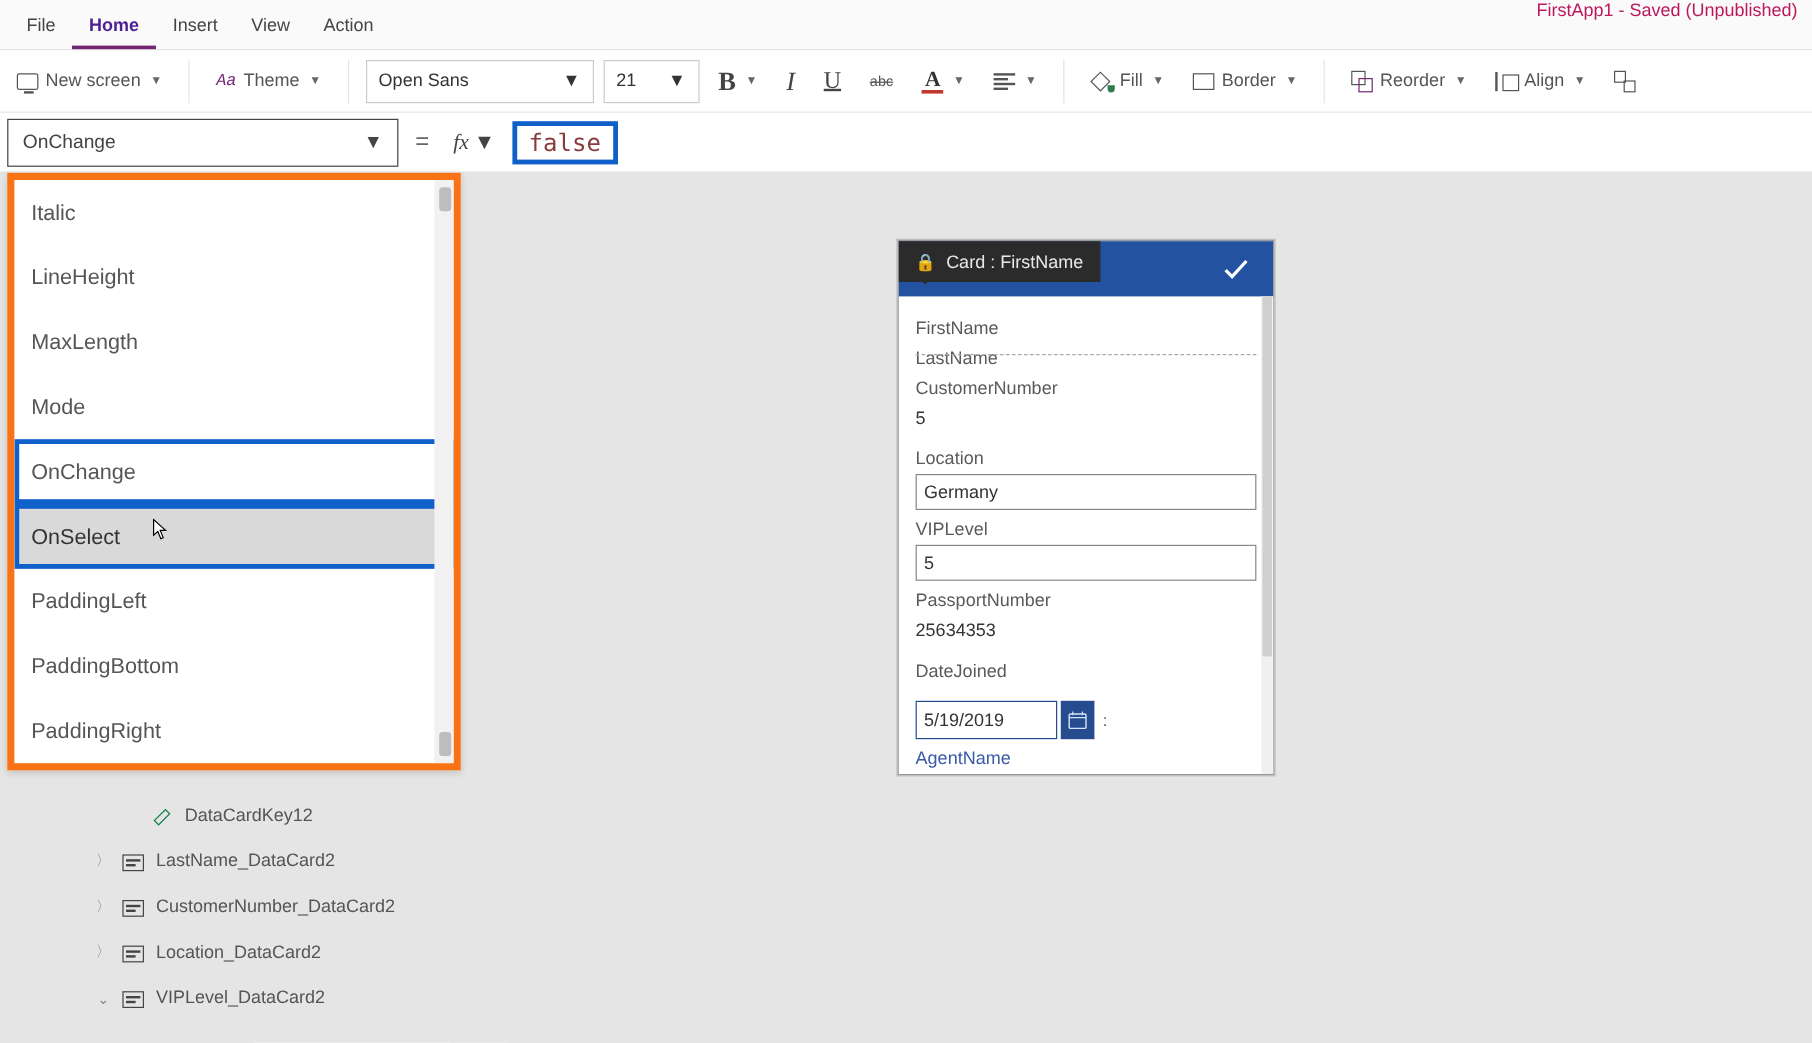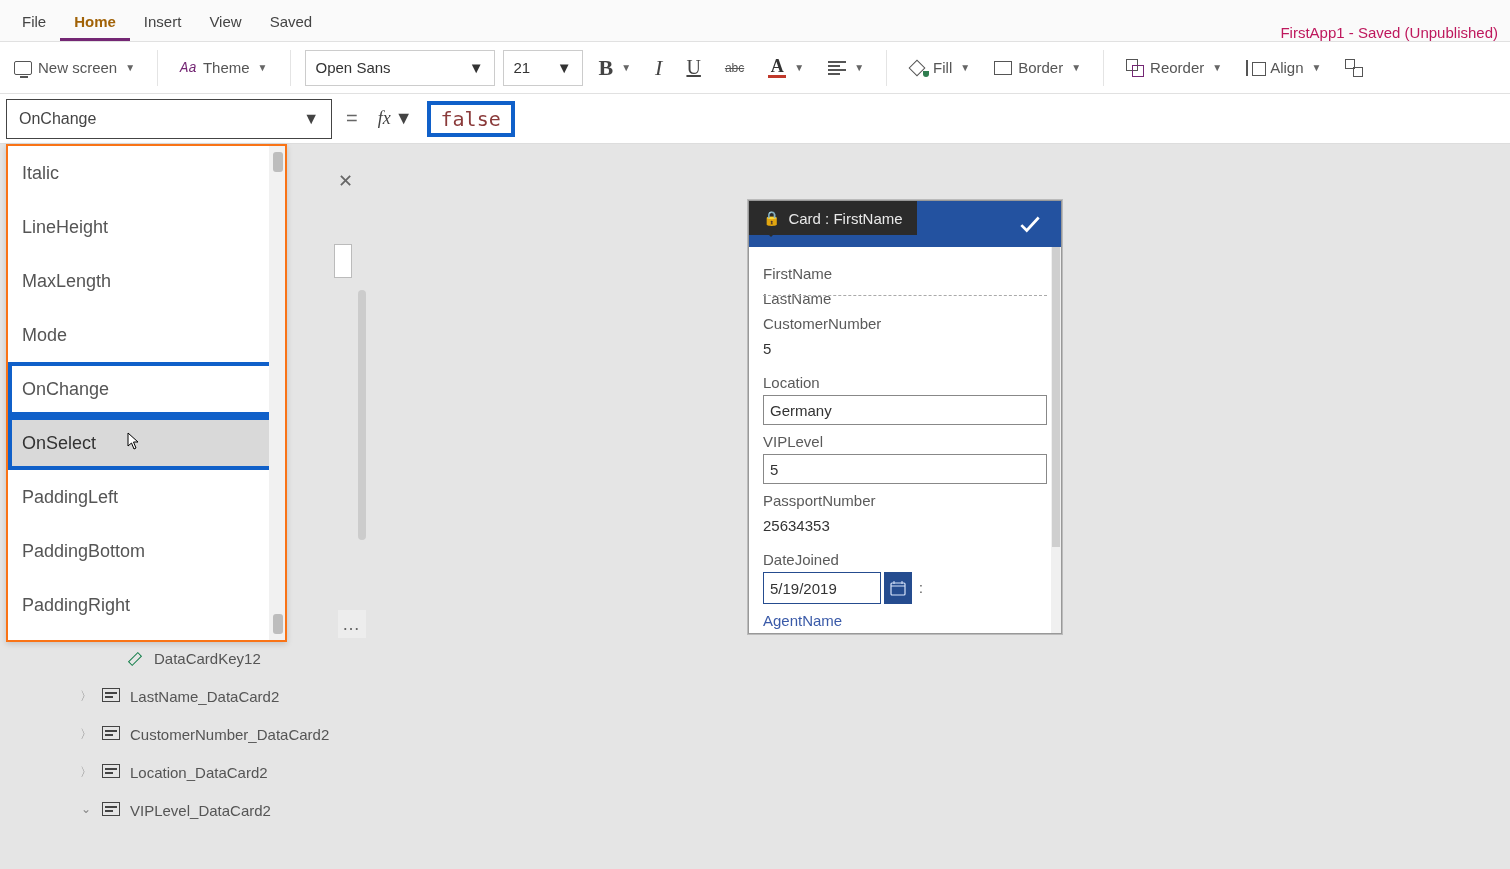--- a/index.html
+++ b/index.html
@@ -10,39 +10,39 @@
     background: #fafafa;
     width: 1510px;
     height: 869px;
     overflow: hidden;
     position: relative;
   }
 
   
   .menubar {
     display: flex;
-    align-items: flex-end;
+    align-items: flex-start;
     height: 42px;
     background: #fafafa;
     border-bottom: 1px solid #e1e1e1;
     padding: 0 8px;
     justify-content: space-between;
   }
   .menubar-left { display: flex; align-items: flex-end; height:100%; }
   .menu-item {
     padding: 10px 14px 8px 14px;
     font-size: 15px;
     color: #444;
     cursor: pointer;
     border-bottom: 3px solid transparent;
   }
   .menu-item.active {
     font-weight: 600;
     border-bottom: 3px solid #742774;
-    color: #a16207;
+    color: #4c1d95;
   }
   .title-right {
     font-size: 15px;
     color: #be185d;
     padding-right: 4px;
   }
 
   
   .ribbon {
     height: 52px;
@@ -147,24 +147,24 @@
   }
   .canvas-inner{
     position:absolute; left:375px; top:0; right:0; bottom:0;
     background:#e5e5e5;
   }
 
   
   .dropdown-panel{
     position:absolute;
     left:6px; top:144px;
-    width:281px;
+    width:378px;
     height:498px;
     background:#fff;
-    border:2px solid #f97316;
+    border:6px solid #f97316;
     box-shadow: 0 2px 6px rgba(0,0,0,0.15);
     overflow:hidden;
     z-index:50;
   }
   .dropdown-scroll{
     position:absolute; right:0; top:0; bottom:0; width:16px;
   }
   .dropdown-scroll .track{ position:absolute; top:0; bottom:0; right:0; width:16px; background:#f1f1f1;}
   .dropdown-scroll .thumb{ position:absolute; right:2px; top:6px; width:10px; height:20px; background:#bdbdbd; border-radius:3px;}
   .dd-item{
@@ -195,21 +195,21 @@
     background:#ededed; display:flex; align-items:center; justify-content:center;
     font-size:18px; color:#666; letter-spacing:2px; z-index:30;
   }
 
   
   .tree{
     position:absolute; left:80px; top:650px; width:300px; z-index:20;
     font-size:15px; color:#555;
   }
   .tree-row{
-    height:38px; display:flex; align-items:flex-start; gap:10px;
+    height:38px; display:flex; align-items:flex-end; gap:10px;
   }
   .tree-row .chev-left{ font-size:12px; color:#888; width:12px; text-align:center;}
   .svg-card{ width:18px; height:14px; border:1.5px solid #444; position:relative; display:inline-block;}
   .svg-card::before{content:""; position:absolute; top:3px; left:2px; right:2px; height:1.5px; background:#444;}
   .svg-card::after{content:""; position:absolute; top:7px; left:2px; right:6px; height:1.5px; background:#444;}
   .svg-pencil{
     width:16px; height:16px; position:relative; display:inline-block;
   }
   .svg-pencil::before{content:""; position:absolute; width:12px; height:4px; background:none; border:1.5px solid #0f7d47; transform:rotate(-45deg); left:0; top:6px;}
   .tree-first{ margin-left:48px;}
@@ -260,21 +260,21 @@
     width:100%; height:30px; border:1px solid #888; padding:4px 6px;
     font-size:15px; color:#333; background:#fff;
   }
   .handle{
     position:absolute; width:24px; height:6px; background:#fff; border:1px solid #888;
     border-radius:3px; left:50%; transform:translateX(-50%);
   }
   .handle.top{ top:-4px;}
   .handle.bot{ bottom:-4px;}
 
-  .date-row{ display:flex; gap:3px; margin-top:4px; align-items:stretch;}
+  .date-row{ display:flex; gap:3px; margin-top:16px; align-items:stretch;}
   .date-input{
     width:118px; height:32px; border:1px solid #254c8f; padding:4px 6px; font-size:15px; color:#333;
   }
   .date-btn{
     width:28px; height:32px; background:#254c8f; display:flex; align-items:center; justify-content:center;
   }
   .date-btn svg{ width:16px; height:16px; fill:#d7e3fb;}
 
   .dotted-rule{
     position:absolute; left:14px; right:14px; top:48px;
@@ -289,21 +289,21 @@
 </style>
 </head>
 <body>
 
 <div class="menubar">
   <div class="menubar-left">
     <div class="menu-item">File</div>
     <div class="menu-item active">Home</div>
     <div class="menu-item">Insert</div>
     <div class="menu-item">View</div>
-    <div class="menu-item">Saved</div>
+    <div class="menu-item">Action</div>
   </div>
   <div class="title-right">FirstApp1 - Saved (Unpublished)</div>
 </div>
 
 <div class="ribbon">
   <div class="ribbon-btn">
     <span class="monitor-icon"></span>
     <span>New screen</span>
     <span class="chev">▼</span>
   </div>

